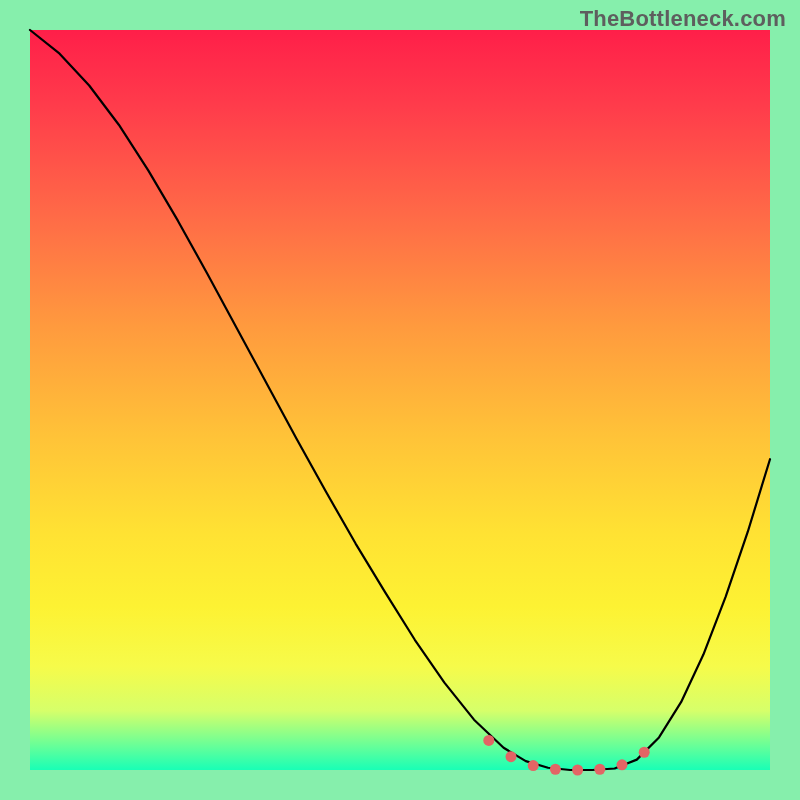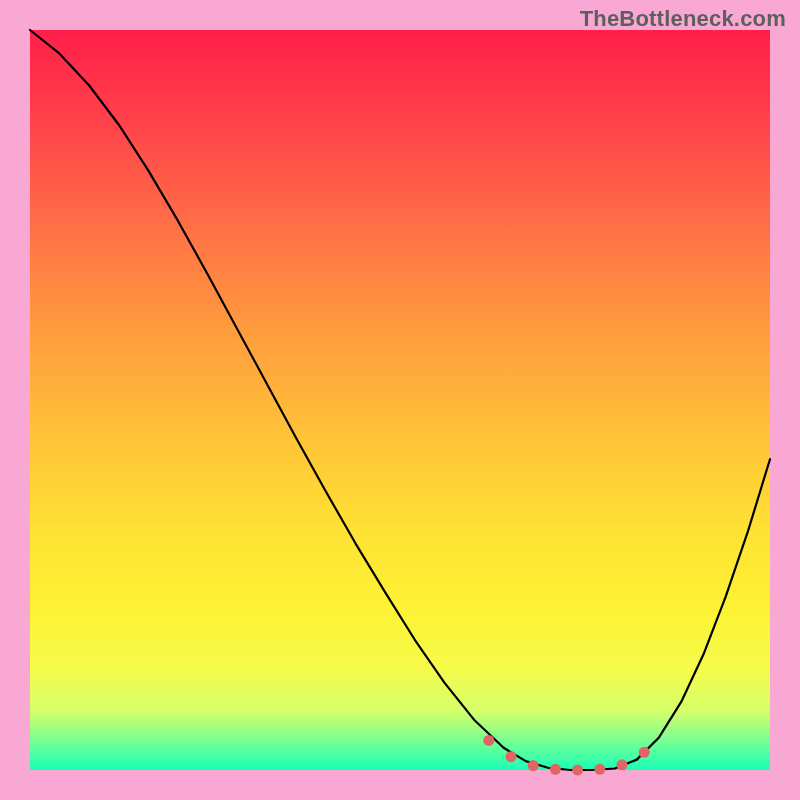--- a/index.html
+++ b/index.html
@@ -1,21 +1,21 @@
 <!DOCTYPE html>
 <html><head>
 <meta charset="utf-8">
 <style>
   * { margin: 0; padding: 0; box-sizing: border-box; }
   html, body { width: 800px; height: 800px; overflow: hidden; background: #000; }
   .frame {
     position: relative;
     width: 800px;
     height: 800px;
-    background: #f9a8d4;
+    background: #86efac;
   }
   .watermark {
     position: absolute;
     top: 6px;
     right: 14px;
     color: #5e5e5e;
     font-family: Arial, Helvetica, sans-serif;
     font-size: 22px;
     font-weight: bold;
     letter-spacing: 0.2px;

